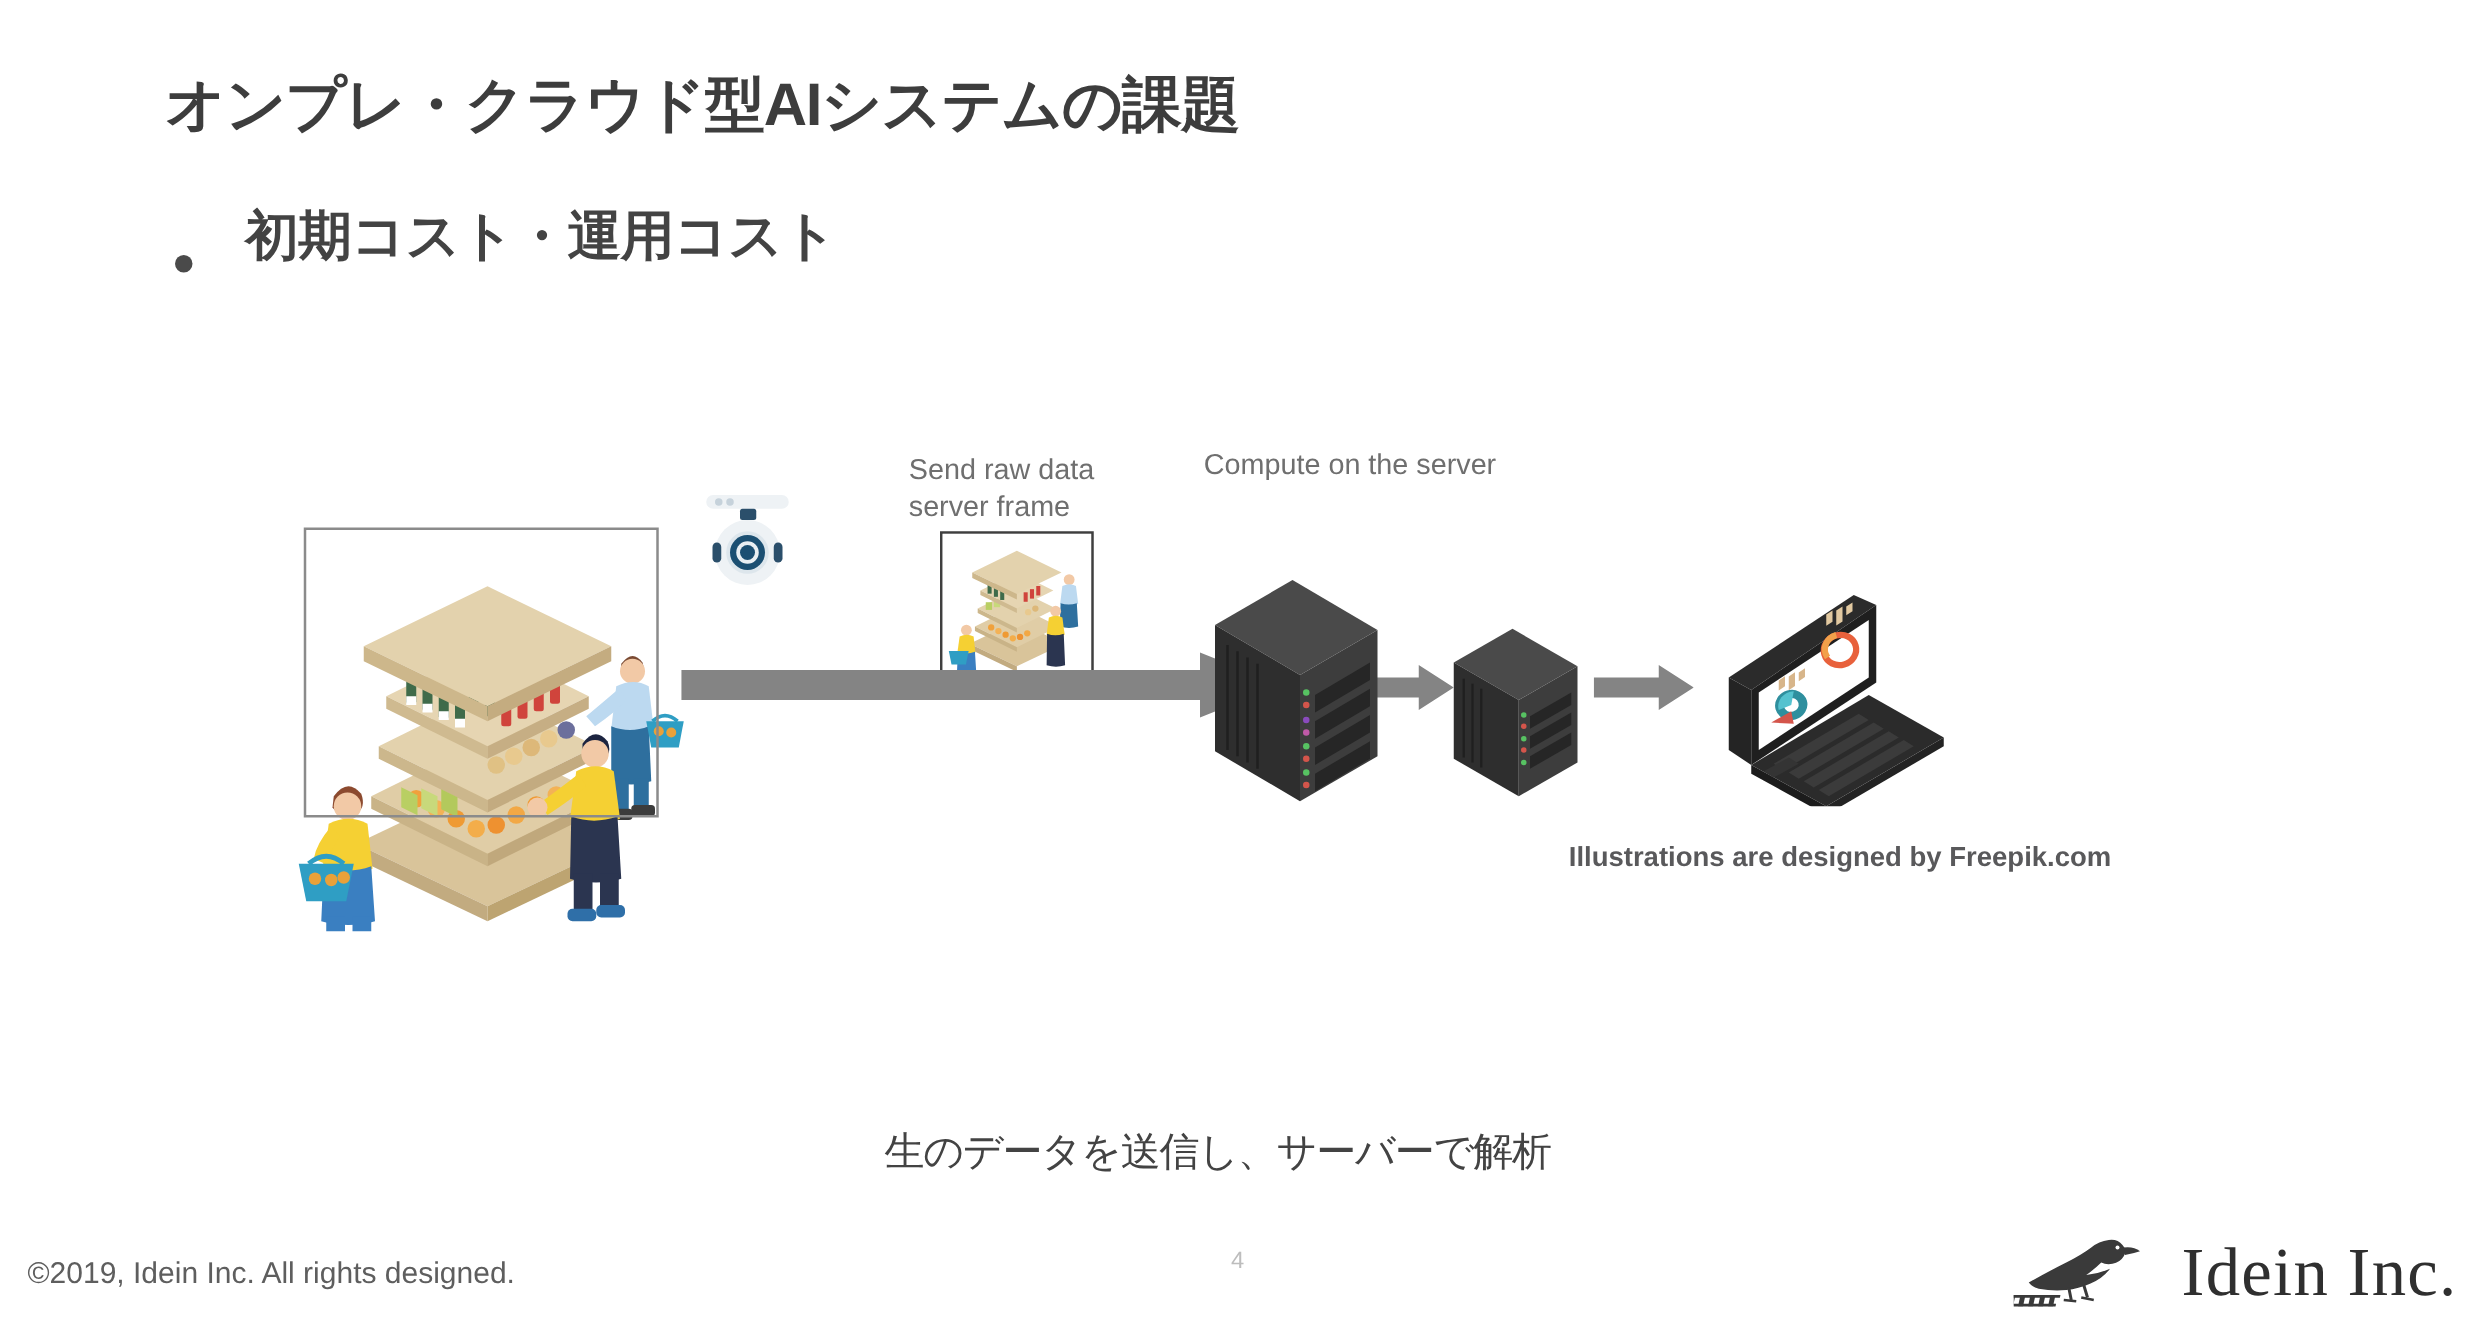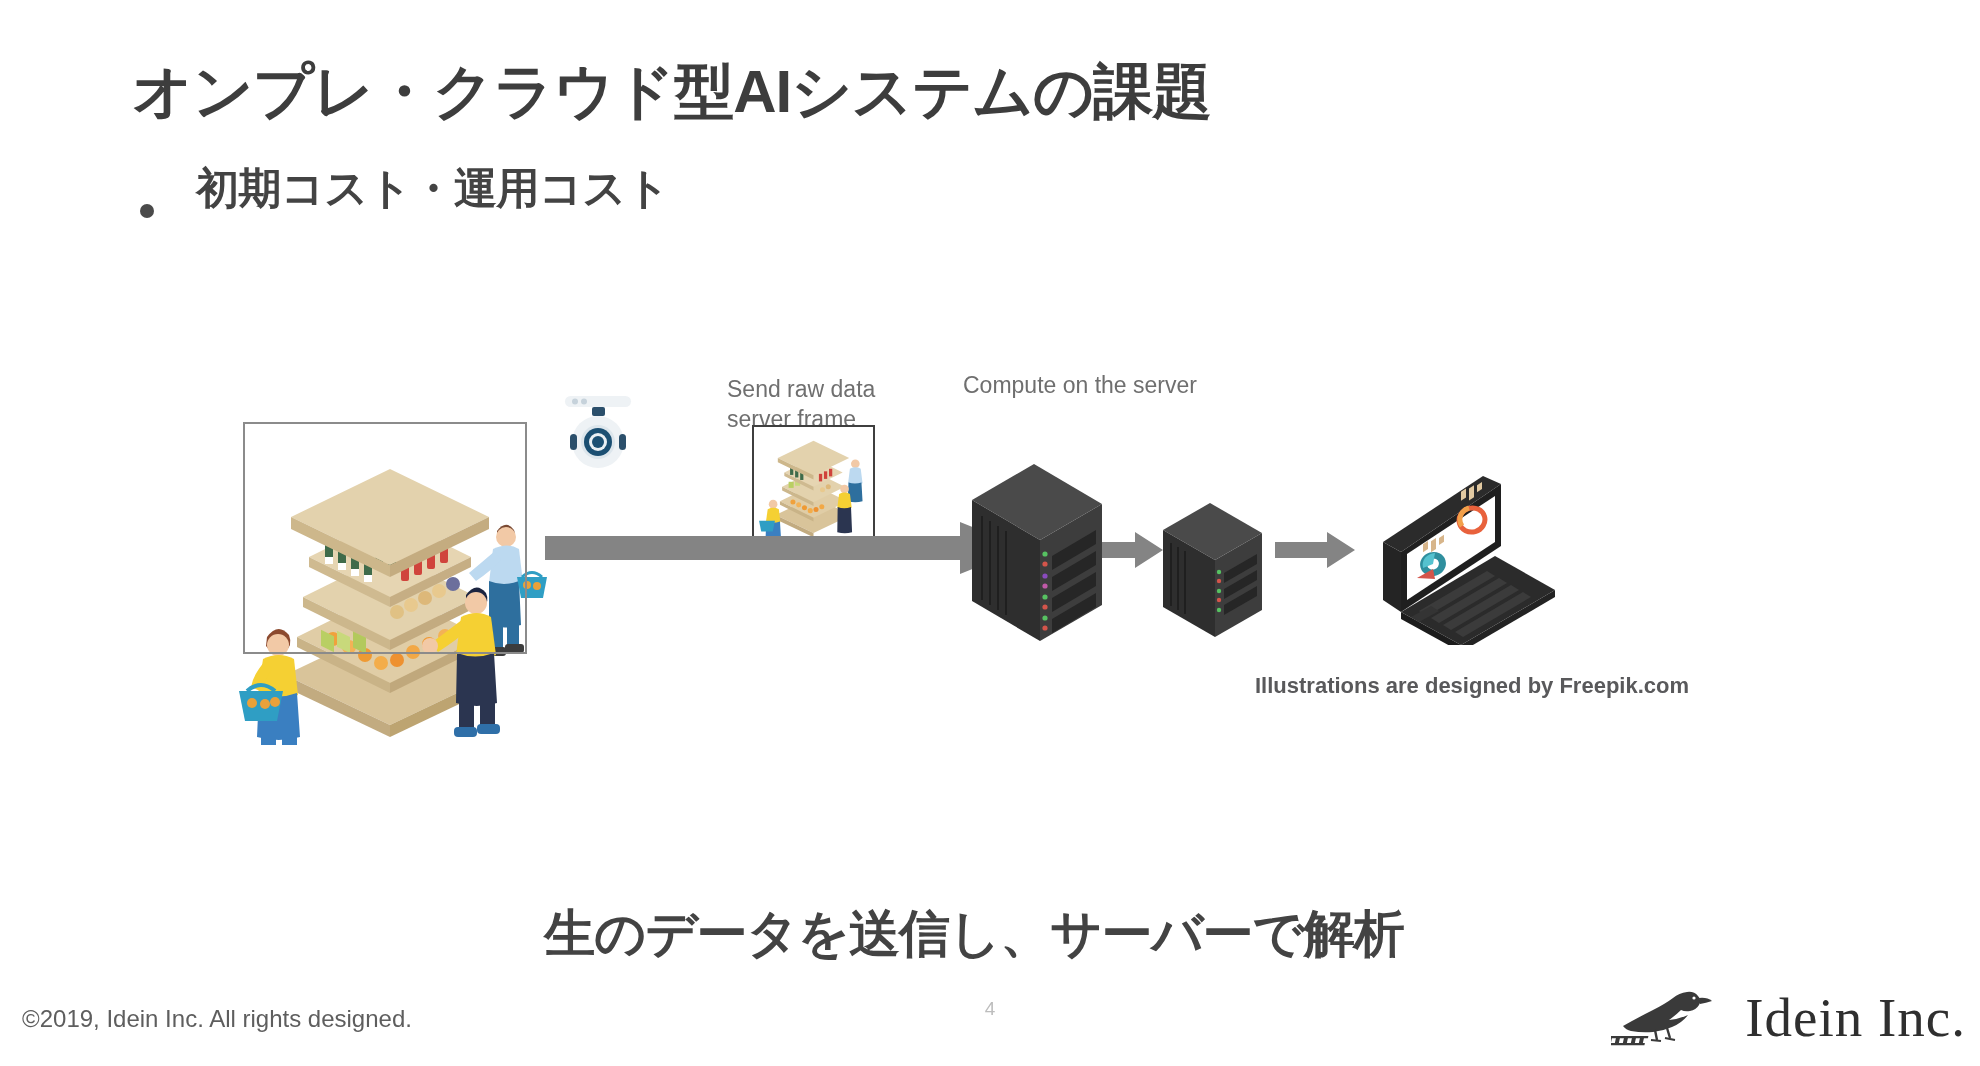--- a/index.html
+++ b/index.html
@@ -14,21 +14,21 @@
     overflow: hidden;
     font-family: "Liberation Sans", sans-serif;
     color: #404040;
   }
 
   
   #slide-title {
     position: absolute;
     left: 132px;
     top: 52px;
-    font-size: 60px;
+    font-size: 48px;
     font-weight: bold;
     letter-spacing: -1px;
     color: #3d3d3d;
     white-space: nowrap;
   }
 
   
   #bullet-list {
     position: absolute;
     left: 140px;
@@ -65,21 +65,20 @@
     height: 560px;
   }
 
   .diagram-label {
     position: absolute;
     font-size: 23px;
     color: #6f6f6f;
     line-height: 30px;
     letter-spacing: 0px;
     white-space: pre-line;
-    margin-top: 14px;
   }
   #label-send-raw { left: 727px; top: 10px; }
   #label-compute  { left: 963px; top: 6px; }
 
   #credit-line {
     position: absolute;
     left: 1255px;
     top: 323px;
     font-size: 22px;
     color: #59595b;
@@ -143,22 +142,22 @@
   #server-small { position: absolute; left: 1155px; top: 150px; width: 115px; height: 140px; }
   #laptop       { position: absolute; left: 1365px; top: 120px; width: 200px; height: 175px; }
 
   
   #caption {
     position: absolute;
     left: 0;
     top: 900px;
     width: 1948px;
     text-align: center;
-    font-size: 51px;
-    font-weight: bold;
+    font-size: 32px;
+    font-weight: normal;
     color: #434343;
     letter-spacing: -1px;
   }
 
   
   #footer-copyright {
     position: absolute;
     left: 22px;
     top: 1005px;
     font-size: 24px;

